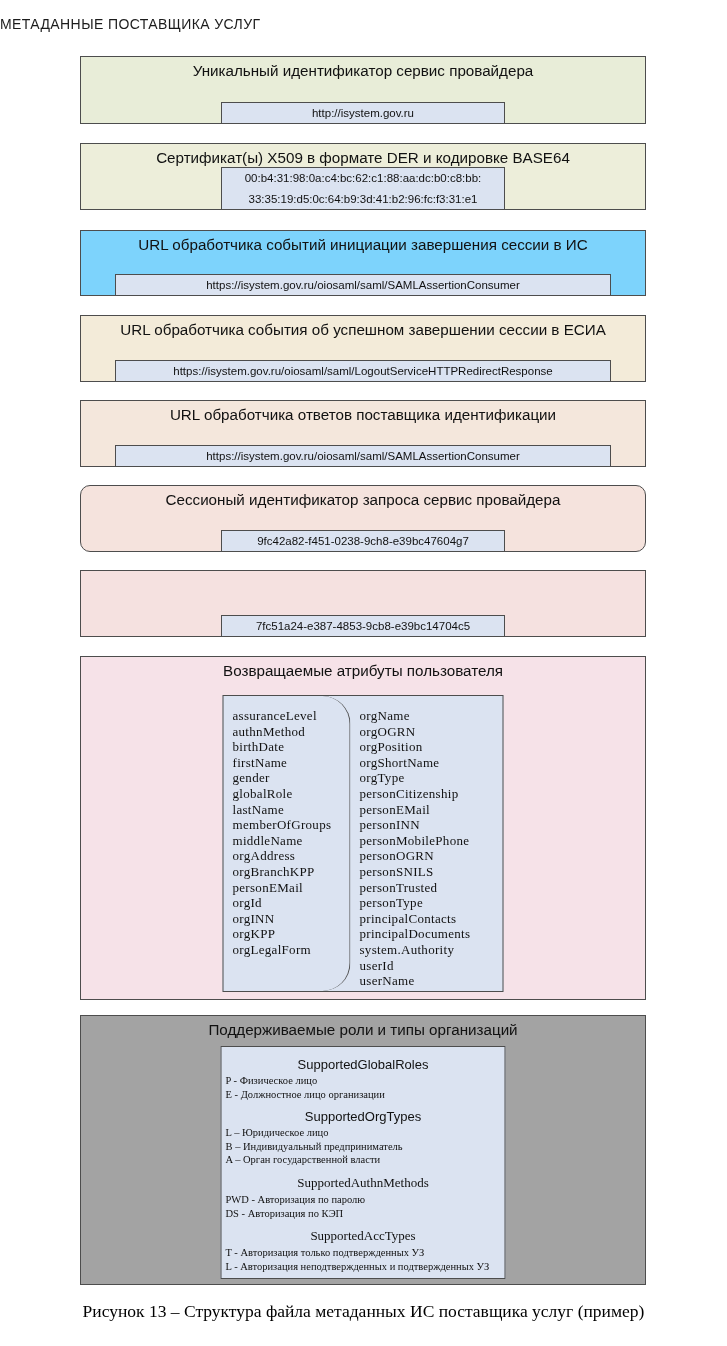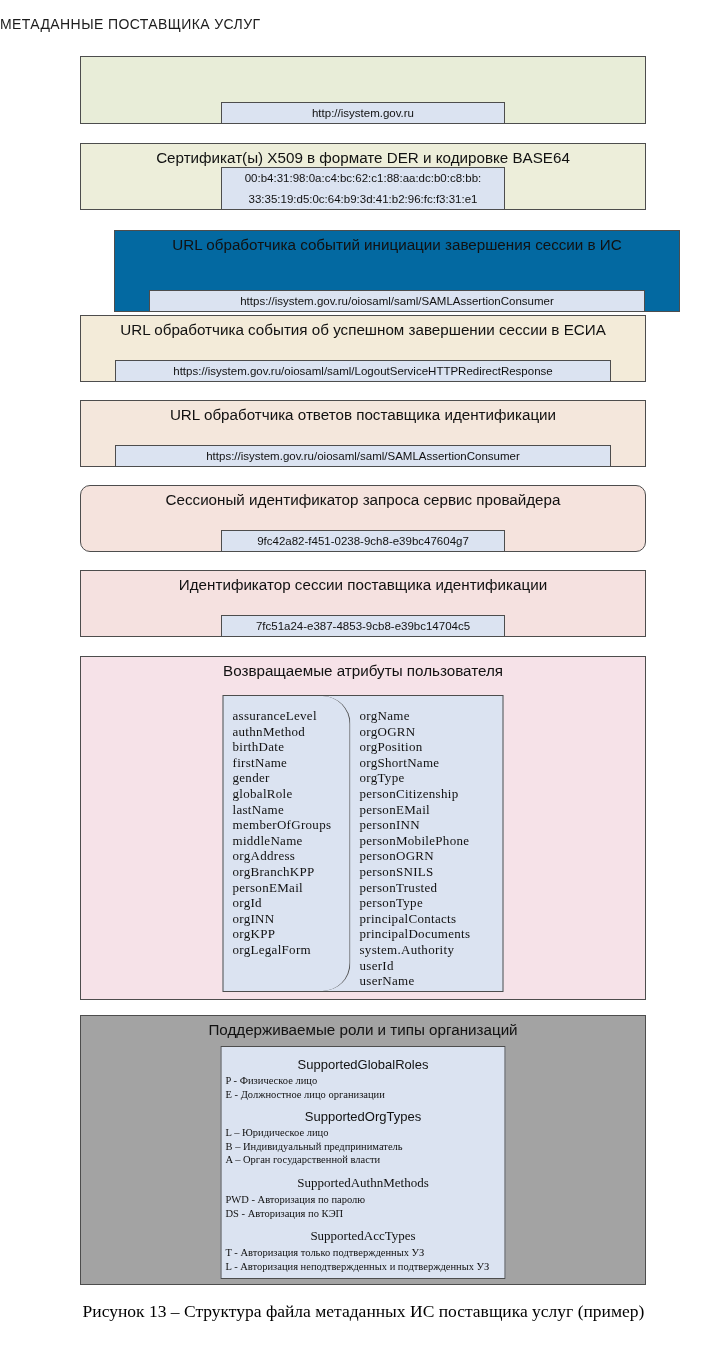--- a/index.html
+++ b/index.html
@@ -59,32 +59,33 @@
     font-size:17.5px; color:#000;
   }
 </style>
 </head>
 <body>
 
 <div class="page">
   <div class="fig-title">МЕТАДАННЫЕ ПОСТАВЩИКА УСЛУГ</div>
   <div id="diagram-root">
       <div class="block" style="top: 56px; height: 68px; background: rgb(232, 237, 216);">
+        <div class="block-label">Уникальный идентификатор сервис провайдера</div>
         <div class="value-box narrow">
           <div class="value-line">http://isystem.gov.ru</div>
         </div>
       </div>
       <div class="block" style="top: 143px; height: 67px; background: rgb(237, 238, 218);">
         <div class="block-label">Сертификат(ы) X509 в формате DER и кодировке BASE64</div>
         <div class="value-box narrow">
           <div class="value-line">00:b4:31:98:0a:c4:bc:62:c1:88:aa:dc:b0:c8:bb:</div>
           <div class="value-line">33:35:19:d5:0c:64:b9:3d:41:b2:96:fc:f3:31:e1</div>
         </div>
       </div>
-      <div class="block" style="top: 230px; height: 82px; background: #0369a1; margin-left: 34px;">
+      <div class="block" style="top: 230px; height: 66px; background: #7dd3fc;">
         <div class="block-label">URL обработчика событий инициации завершения сессии в ИС</div>
         <div class="value-box wide">
           <div class="value-line">https://isystem.gov.ru/oiosaml/saml/SAMLAssertionConsumer</div>
         </div>
       </div>
       <div class="block" style="top: 315px; height: 67px; background: rgb(243, 235, 217);">
         <div class="block-label">URL обработчика события об успешном завершении сессии в ЕСИА</div>
         <div class="value-box wide">
           <div class="value-line">https://isystem.gov.ru/oiosaml/saml/LogoutServiceHTTPRedirectResponse</div>
         </div>
@@ -95,21 +96,20 @@
           <div class="value-line">https://isystem.gov.ru/oiosaml/saml/SAMLAssertionConsumer</div>
         </div>
       </div>
       <div class="block" style="top: 485px; height: 67px; background: rgb(245, 227, 221); border-radius: 10px;">
         <div class="block-label">Сессионый идентификатор запроса сервис провайдера</div>
         <div class="value-box narrow">
           <div class="value-line">9fc42a82-f451-0238-9ch8-e39bc47604g7</div>
         </div>
       </div>
       <div class="block" style="top: 570px; height: 67px; background: rgb(245, 225, 224);">
-        <div class="block-label">Идентификатор сессии поставщика идентификации</div>
         <div class="value-box narrow">
           <div class="value-line">7fc51a24-e387-4853-9cb8-e39bc14704c5</div>
         </div>
       </div>
       <div class="block" style="top: 656px; height: 344px; background: rgb(246, 226, 232);">
         <div class="block-label">Возвращаемые атрибуты пользователя</div>
         <div class="attr-box">
           <div class="attr-col left">
             <div class="attr-item">assuranceLevel</div>
             <div class="attr-item">authnMethod</div>

